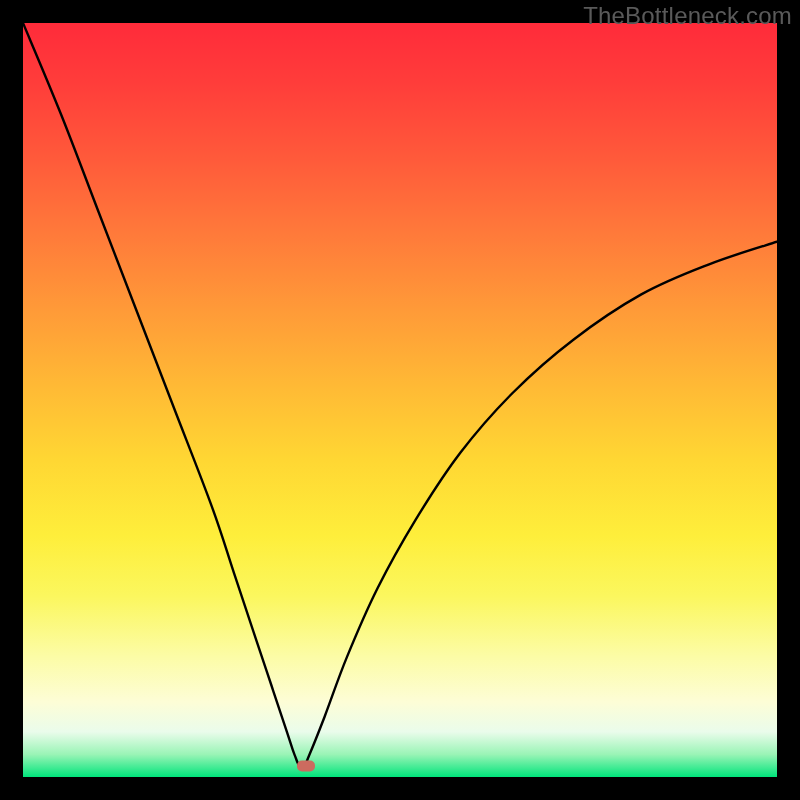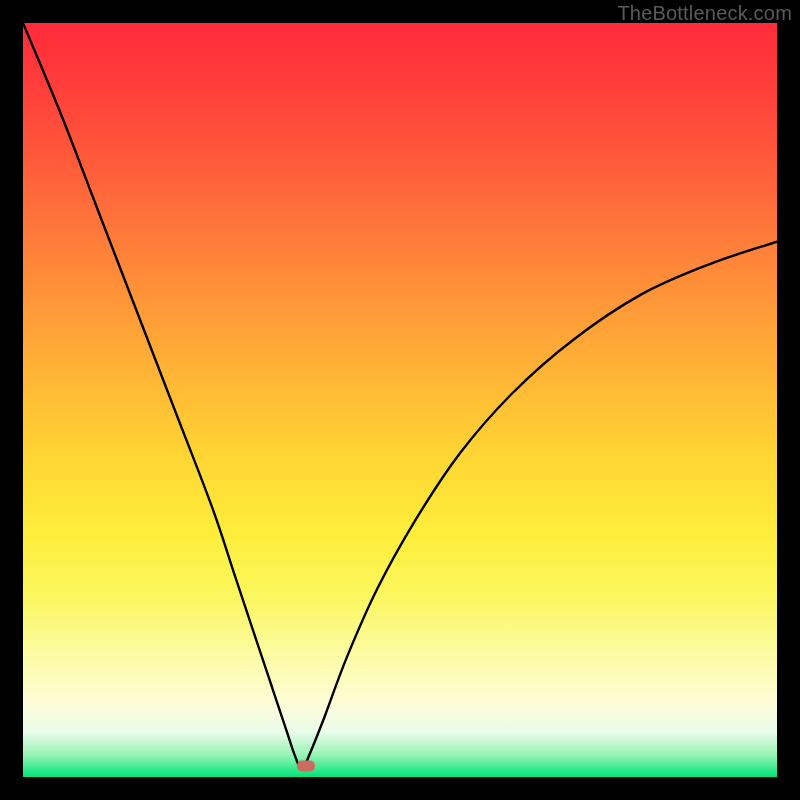--- a/index.html
+++ b/index.html
@@ -32,21 +32,21 @@
       #eafceb 94%,
       #9af4b6 97%,
       #00e47b 100%
     );
   }
   .watermark {
     position: absolute;
     top: 2px;
     right: 8px;
     color: #5a5a5a;
-    font-size: 20px;
+    font-size: 24px;
     letter-spacing: 0.2px;
     z-index: 5;
     font-weight: 500;
   }
   svg.curve {
     position: absolute;
     left: 0;
     top: 0;
     width: 754px;
     height: 754px;

